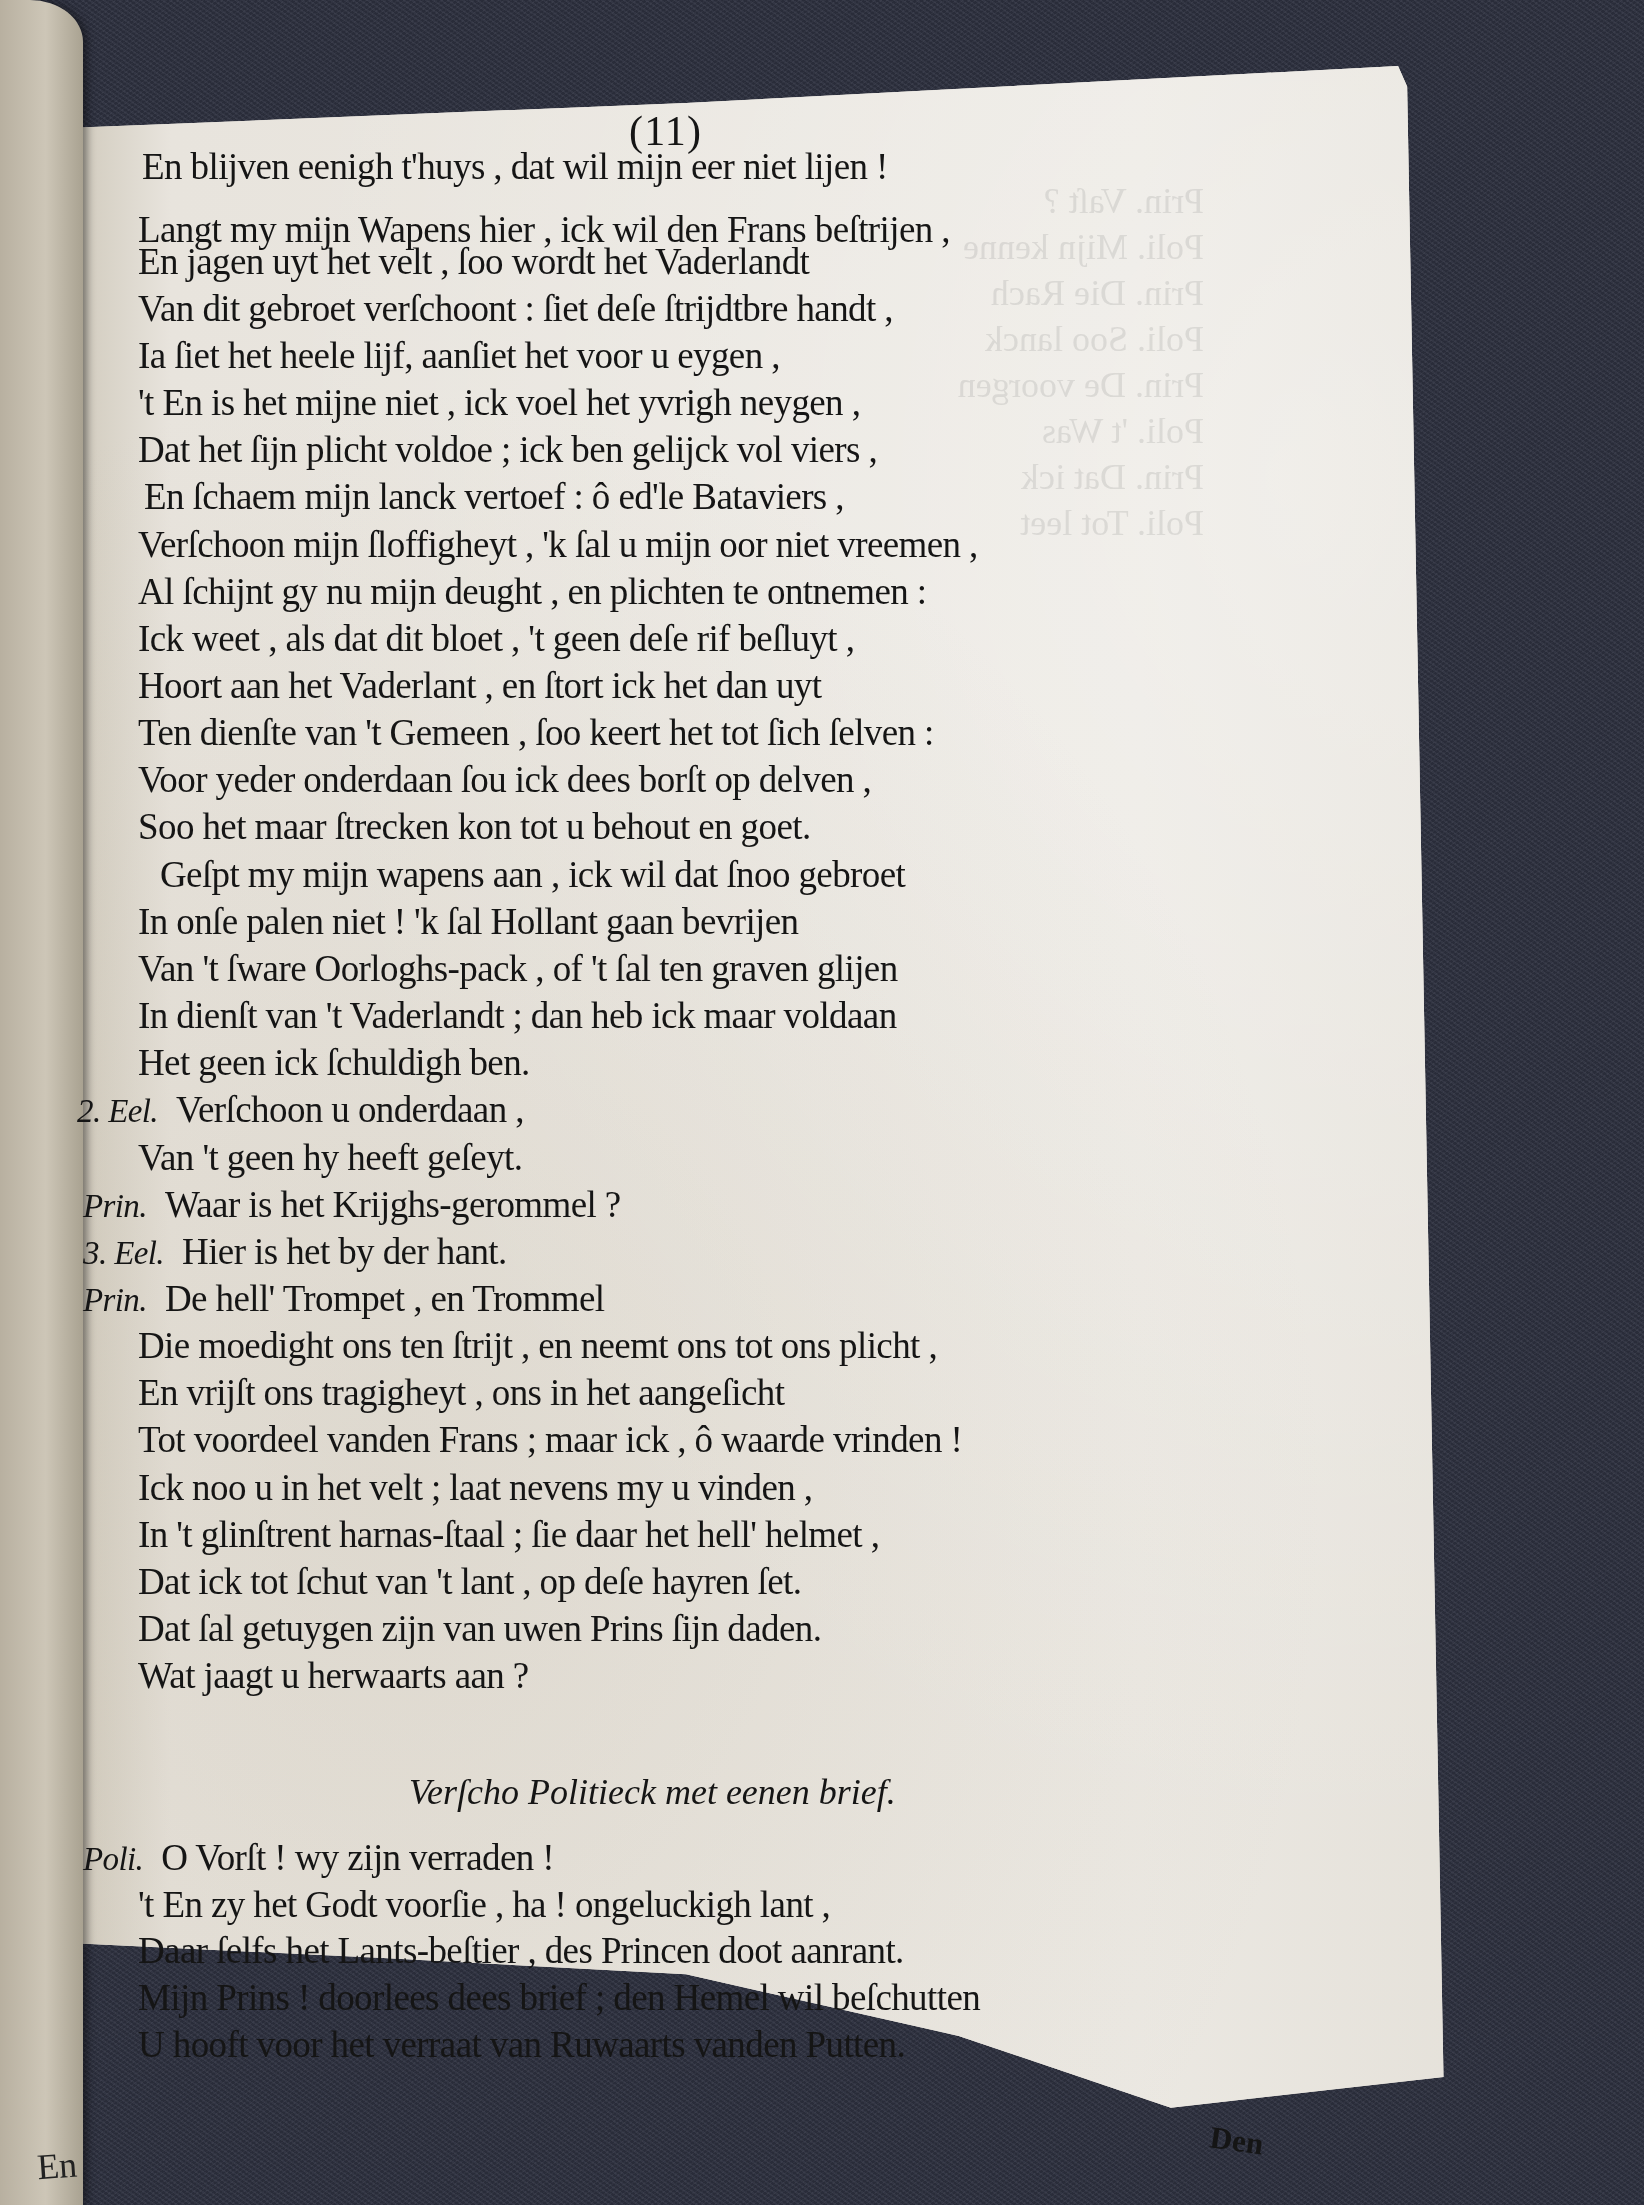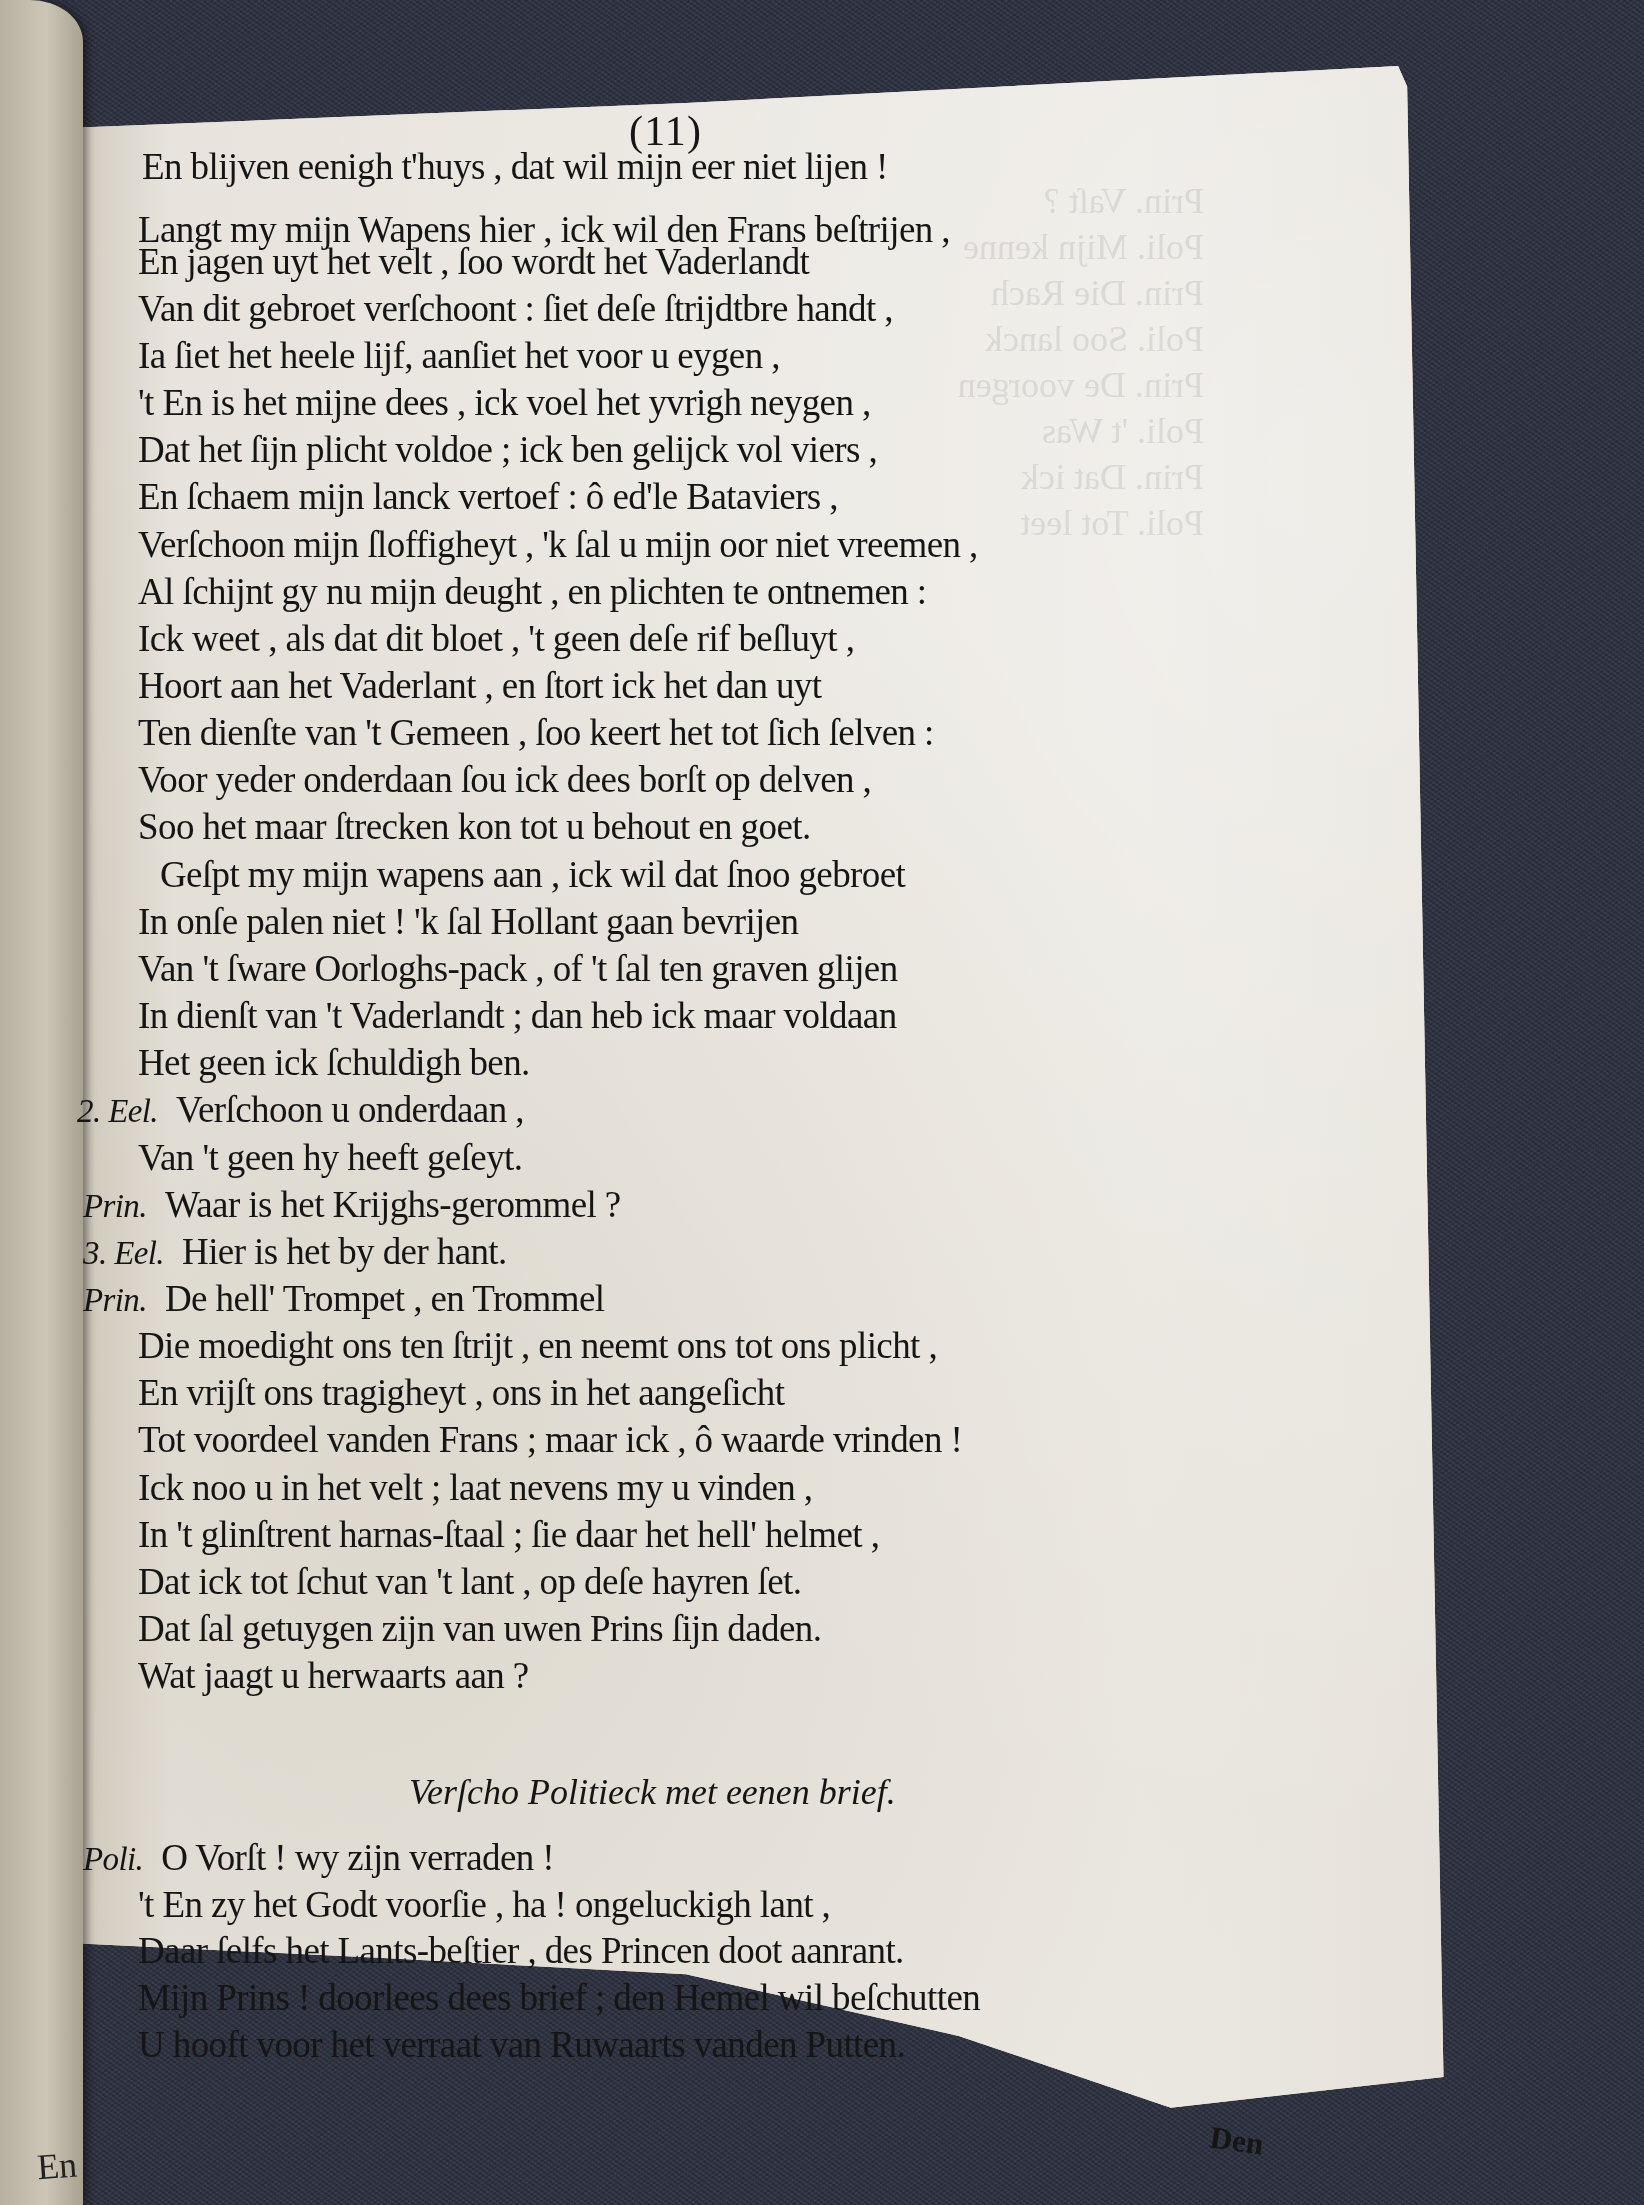--- a/index.html
+++ b/index.html
@@ -134,23 +134,23 @@
 
 <div class="content">
   <div class="page-number">(11)</div>
 
   <div id="verse1">
       <div class="line" style="top: 145px; left: 142px;"><span>En blijven eenigh t'huys ,  dat wil mijn eer niet lijen !</span></div>
       <div class="line" style="top: 192px; left: 138px; margin-top: 16px;"><span>Langt my mijn Wapens hier ,  ick wil den Frans beſtrijen ,</span></div>
       <div class="line" style="top: 240px; left: 138px;"><span>En jagen uyt het velt ,  ſoo wordt het Vaderlandt</span></div>
       <div class="line" style="top: 287px; left: 138px;"><span>Van dit gebroet verſchoont :  ſiet deſe ſtrijdtbre handt ,</span></div>
       <div class="line" style="top: 334px; left: 138px;"><span>Ia ſiet het heele lijf, aanſiet het voor u eygen ,</span></div>
-      <div class="line" style="top: 381px; left: 138px;"><span>'t En is het mijne dees ,  ick voel het yvrigh neygen ,</span></div>
+      <div class="line" style="top: 381px; left: 138px;"><span>'t En is het mijne niet ,  ick voel het yvrigh neygen ,</span></div>
       <div class="line" style="top: 428px; left: 138px;"><span>Dat het ſijn plicht voldoe ;  ick ben gelijck vol viers ,</span></div>
-      <div class="line" style="top: 475px; left: 138px;"><span>En ſchaem mijn lanck vertoef :  ô  ed'le Bataviers ,</span></div>
+      <div class="line" style="top: 475px; left: 144px;"><span>En ſchaem mijn lanck vertoef :  ô  ed'le Bataviers ,</span></div>
       <div class="line" style="top: 523px; left: 138px;"><span>Verſchoon mijn ſloffigheyt ,  'k ſal u mijn oor niet vreemen ,</span></div>
       <div class="line" style="top: 570px; left: 138px;"><span>Al ſchijnt gy nu mijn deught ,  en plichten te ontnemen :</span></div>
       <div class="line" style="top: 617px; left: 138px;"><span>Ick weet ,  als dat dit bloet ,  't geen deſe rif beſluyt ,</span></div>
       <div class="line" style="top: 664px; left: 138px;"><span>Hoort aan het Vaderlant ,  en ſtort ick het dan uyt</span></div>
       <div class="line" style="top: 711px; left: 138px;"><span>Ten dienſte van 't Gemeen , ſoo keert het tot ſich ſelven :</span></div>
       <div class="line" style="top: 758px; left: 138px;"><span>Voor yeder onderdaan ſou ick dees borſt op delven ,</span></div>
       <div class="line" style="top: 805px; left: 138px;"><span>Soo het maar ſtrecken kon tot u behout en goet.</span></div>
       <div class="line" style="top: 853px; left: 148px; margin-left: 12px;"><span>Geſpt my mijn wapens aan ,  ick wil dat ſnoo gebroet</span></div>
       <div class="line" style="top: 900px; left: 138px; text-align: center;"><span>In onſe palen niet !  'k ſal Hollant gaan bevrijen</span></div>
       <div class="line" style="top: 947px; left: 138px;"><span>Van 't ſware Oorloghs-pack ,  of 't ſal ten graven glijen</span></div>

